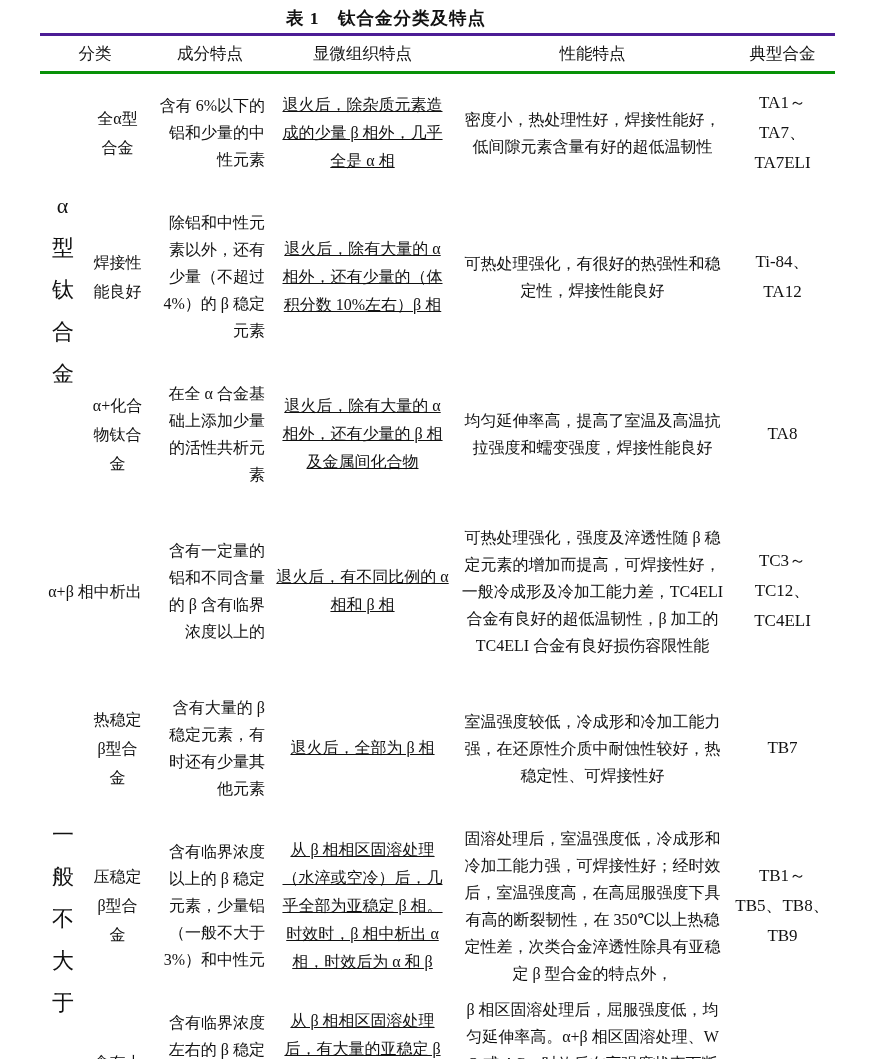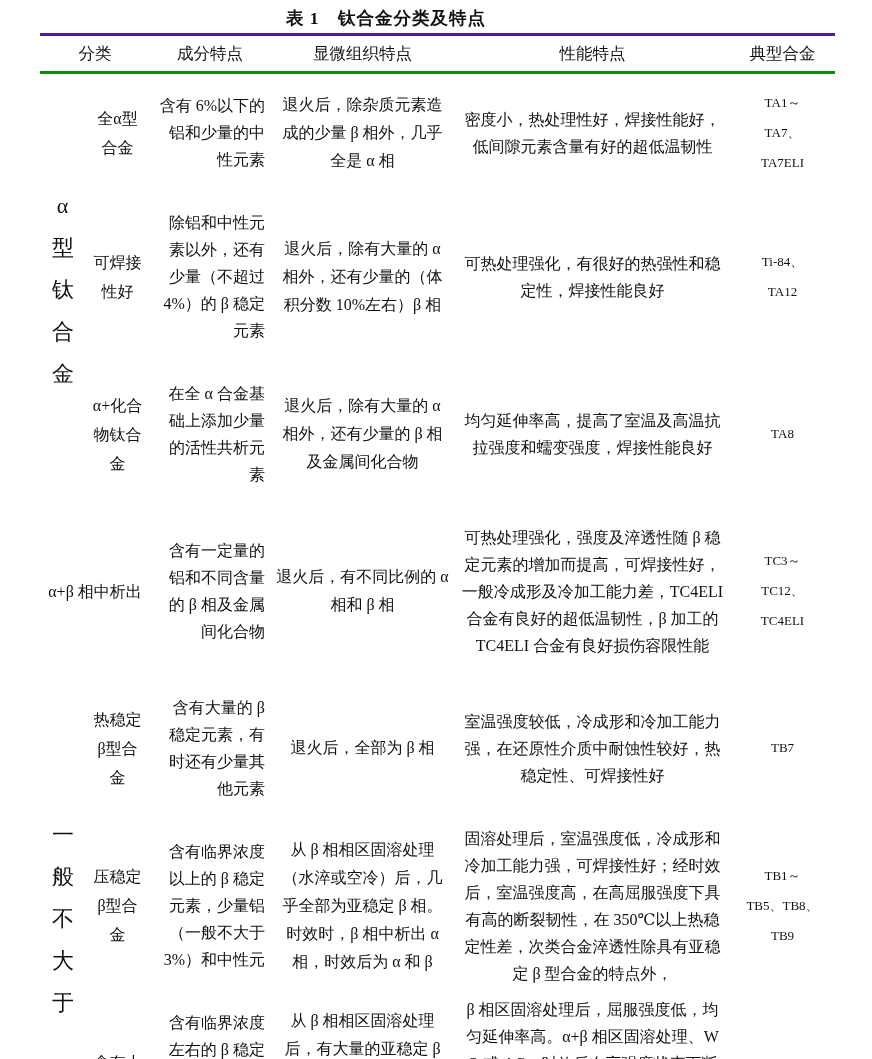--- a/index.html
+++ b/index.html
@@ -58,24 +58,24 @@
   td.grp {
     padding: 0 12px;
     line-height: 42px;
     font-size: 22px;
   }
   td.sub {
     padding: 16px 6px;
     line-height: 29px;
   }
   td.comp { padding: 18px 5px; text-align: right; }
-  td.micro { padding: 10px 6px; line-height: 28px; }
+  td.micro { padding: 10px 6px; line-height: 28px; text-decoration: underline; }
   td.perf { padding: 2px 6px; line-height: 27px; }
   td.typ {
-    font-size: 13px;
+    font-size: 17px;
     line-height: 30px;
     white-space: pre-line;
     word-break: normal;
   }
   tr.r1 { height: 90px; }
   tr.r2 { height: 146px; }
   tr.r3 { height: 110px; }
   tr.r4 { height: 170px; }
   tr.r5 { height: 114px; }
   tr.r6 { height: 158px; }
@@ -110,37 +110,37 @@
         <td class="grp" rowspan="3">α型钛合金</td>
         <td class="sub">全α型合金</td>
         <td class="comp">含有 6%以下的铝和少量的中性元素</td>
         <td class="micro">退火后，除杂质元素造成的少量 β 相外，几乎全是 α 相</td>
         <td class="perf">密度小，热处理性好，焊接性能好，低间隙元素含量有好的超低温韧性</td>
         <td class="typ">TA1～
 TA7、
 TA7ELI</td>
       </tr>
       <tr class="r2">
-        <td class="sub">可焊接性好</td>
+        <td class="sub">焊接性能良好</td>
         <td class="comp">除铝和中性元素以外，还有少量（不超过 4%）的 β 稳定元素</td>
         <td class="micro">退火后，除有大量的 α 相外，还有少量的（体积分数 10%左右）β 相</td>
         <td class="perf">可热处理强化，有很好的热强性和稳定性，焊接性能良好</td>
         <td class="typ">Ti-84、
 TA12</td>
       </tr>
       <tr class="r3">
         <td class="sub">α+化合物钛合金</td>
         <td class="comp">在全 α 合金基础上添加少量的活性共析元素</td>
         <td class="micro">退火后，除有大量的 α 相外，还有少量的 β 相及金属间化合物</td>
         <td class="perf">均匀延伸率高，提高了室温及高温抗拉强度和蠕变强度，焊接性能良好</td>
         <td class="typ">TA8</td>
       </tr>
       <tr class="r4">
         <td class="sub" colspan="2">α+β 相中析出</td>
-        <td class="comp">含有一定量的铝和不同含量的 β 相及金属间化合物</td>
+        <td class="comp">含有一定量的铝和不同含量的 β 含有临界浓度以上的</td>
         <td class="micro">退火后，有不同比例的 α 相和 β 相</td>
         <td class="perf">可热处理强化，强度及淬透性随 β 稳定元素的增加而提高，可焊接性好，一般冷成形及冷加工能力差，TC4ELI 合金有良好的超低温韧性，β 加工的 TC4ELI 合金有良好损伤容限性能</td>
         <td class="typ">TC3～
 TC12、
 TC4ELI</td>
       </tr>
       <tr class="r5">
         <td class="grp" rowspan="3">一般不大于</td>
         <td class="sub">热稳定β型合金</td>
         <td class="comp">含有大量的 β 稳定元素，有时还有少量其他元素</td>

